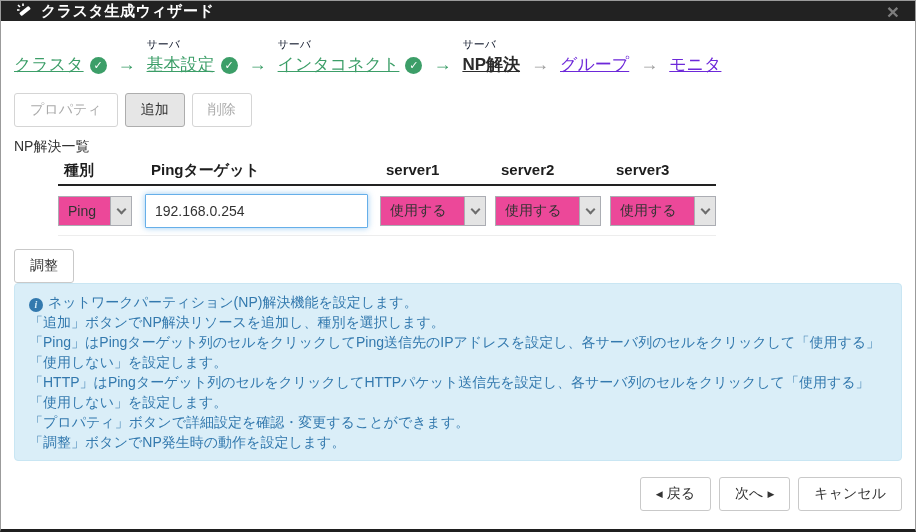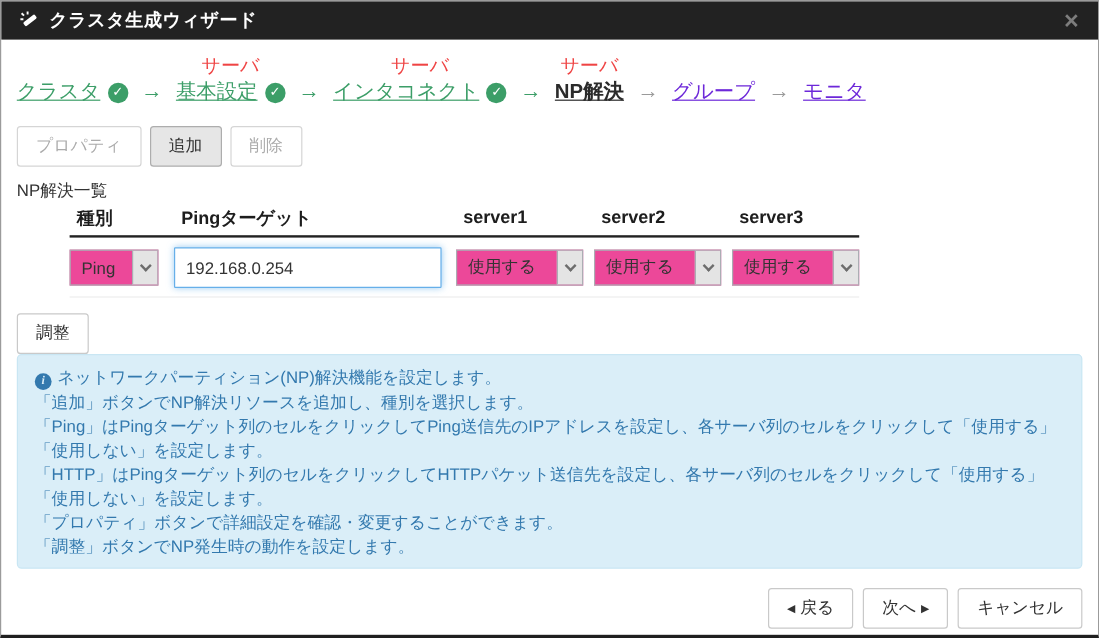--- a/index.html
+++ b/index.html
@@ -10,34 +10,34 @@
   .dialog {
     width:916px; height:532px;
     border:1px solid #9b9b9b;
     border-bottom:3px solid #1f1f1f;
     background:#fff;
     overflow:hidden;
     position:relative;
   }
   
   .titlebar {
-    height:32px; background:#222; color:#fff;
+    height:20px; background:#222; color:#fff;
     display:flex; align-items:center; padding:0 14px;
   }
   .wand-icon { width:18px; height:18px; flex:0 0 auto; }
   .titlebar .title { font-size:15px; font-weight:bold; margin-left:8px; letter-spacing:.5px; }
   .close-btn {
     margin-left:auto; color:#7d7d7d; font-size:21px; font-weight:bold;
     line-height:1; cursor:pointer; padding:0 2px;
   }
   .content { padding:0 13px; }
   
   .steps { display:flex; align-items:flex-end; margin-top:14px; }
   .step { display:flex; flex-direction:column; }
-  .step-sub { font-size:16px; color:#ef4444; height:18px; line-height:18px;text-align:center; }
+  .step-sub { font-size:11px; color:#0f172a; height:18px; line-height:18px; }
   .step-main { font-size:17px; display:flex; align-items:center; line-height:24px;text-decoration:underline; }
   .step.done .step-main { color:#3c9e68; }
   .step.current .step-main { color:#2b2b2b; font-weight:bold; }
   .step.todo .step-main { color:#6d28d9; }
   .check-icon {
     width:17px; height:17px; border-radius:50%; background:#3c9e68;
     color:#fff; font-size:11px; font-weight:bold;
     display:inline-flex; align-items:center; justify-content:center;
     margin-left:6px;
   }

